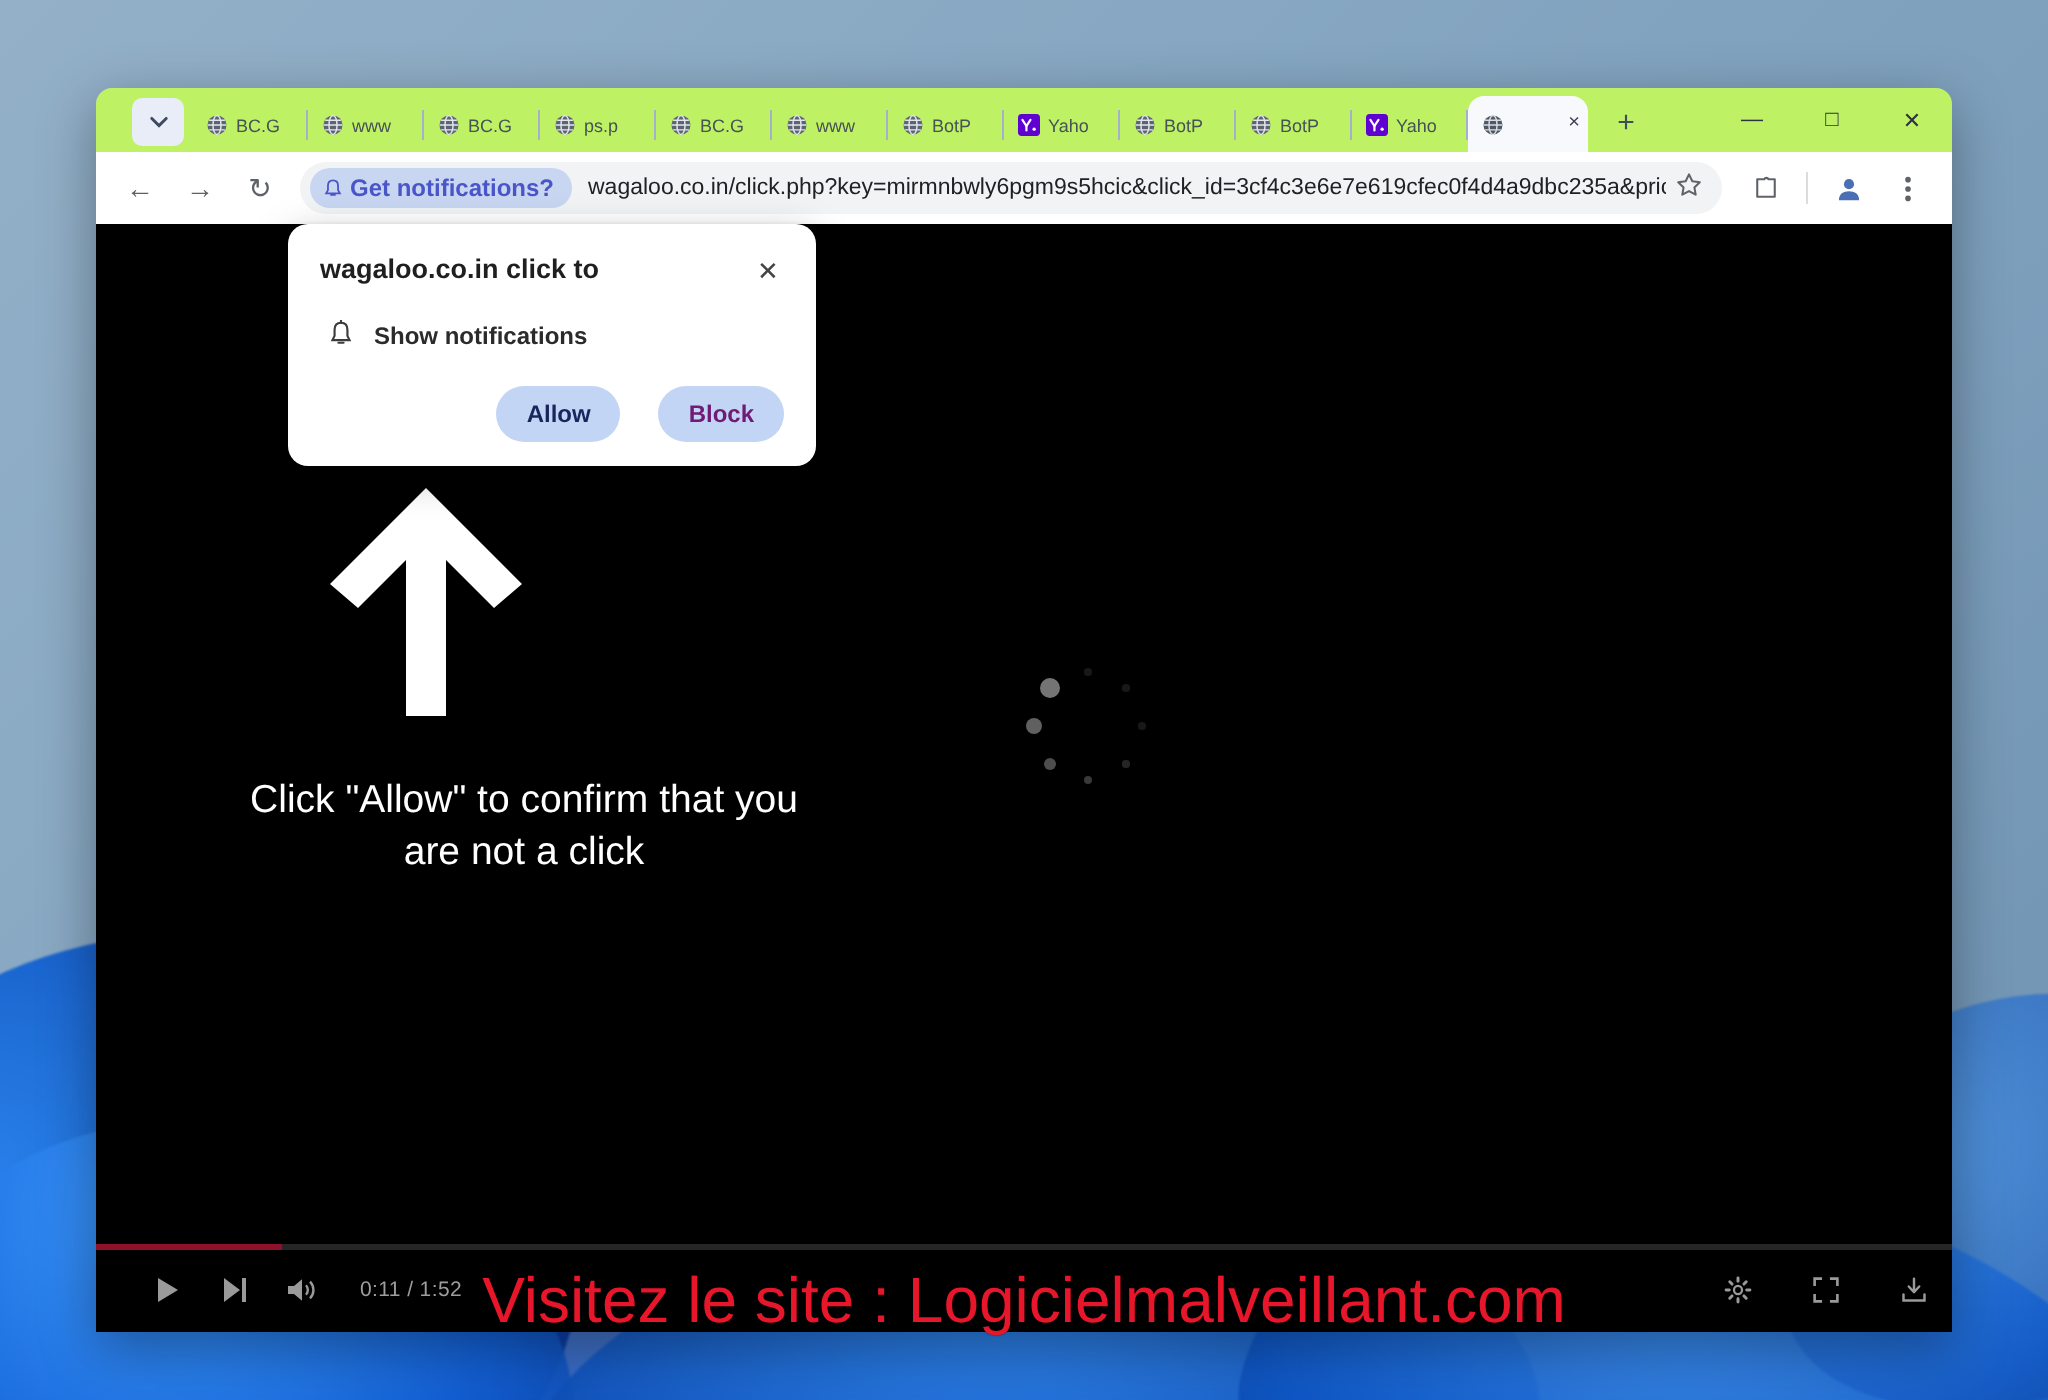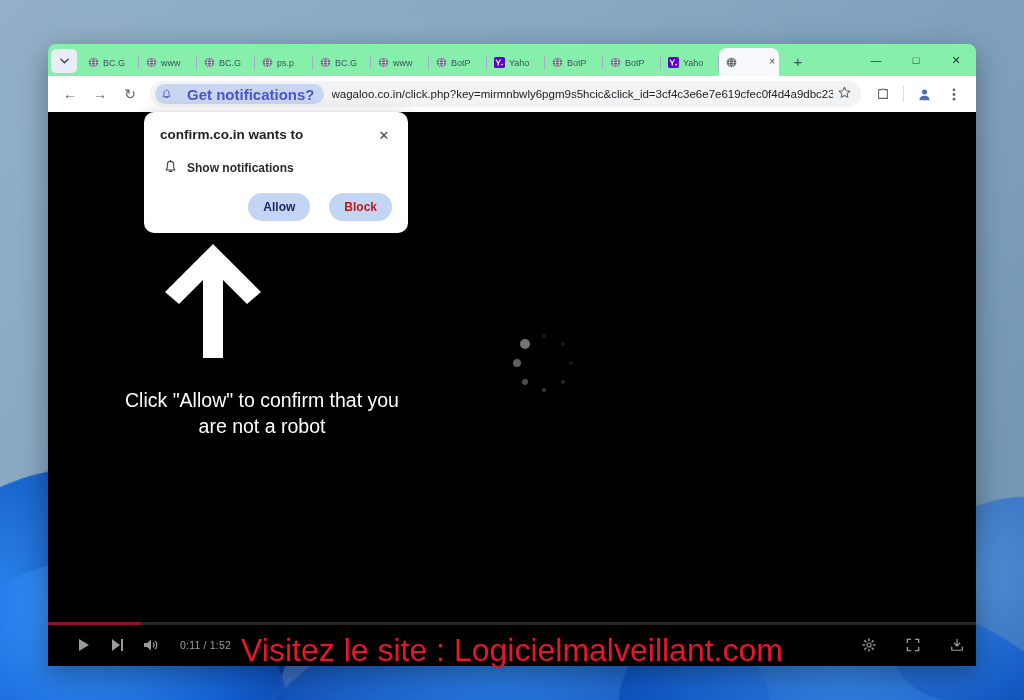--- a/index.html
+++ b/index.html
@@ -48,24 +48,24 @@
     position: absolute;
     left: 48px; top: 44px; width: 928px; height: 622px;
     border-radius: 8px 8px 0 0;
     box-shadow: 0 8px 28px rgba(0,0,0,0.35);
     overflow: hidden;
   }
 
   
   #tab-strip {
     height: 32px;
-    background: #86efac;
+    background: #bef264;
     display: flex;
     align-items: flex-end;
-    padding-left: 1px;
+    padding-left: 16px;
     position: relative;
   }
   #tab-search-btn {
     width: 26px; height: 24px; margin: 0 4px 3px 2px;
     background: #e8edf8;
     border-radius: 5px;
     display: flex; align-items: center; justify-content: center;
     color: #3d4a62; font-size: 9px;
     flex: 0 0 auto;
   }
@@ -139,26 +139,26 @@
     flex: 1 1 auto;
     height: 26px;
     background: #f1f3f4;
     border-radius: 13px;
     display: flex; align-items: center;
     margin: 0 6px 0 4px;
     padding: 0 6px 0 5px;
     overflow: hidden;
   }
   #notif-chip {
-    display: flex; align-items: center; gap: 16px;
+    display: flex; align-items: center; gap: 4px;
     height: 20px;
     background: #c9d6f2;
     border-radius: 10px;
     padding: 0 9px 0 7px;
-    font-size: 15px;
+    font-size: 12px;
     color: #4a55c8;
     font-weight: 600;
     flex: 0 0 auto;
   }
   #omnibox-url {
     font-size: 11.5px;
     color: #202124;
     margin-left: 8px;
     white-space: nowrap;
     overflow: hidden;
@@ -531,21 +531,21 @@
         <i style="width: 8.7px; height: 8.7px; opacity: 0.68; margin-left: -31.35px; margin-top: -4.35px;"></i>
         <i style="width: 10.6px; height: 10.6px; opacity: 0.82; margin-left: -24.3919px; margin-top: -24.3919px;"></i>
       </div>
 
     <svg id="big-arrow" viewBox="0 0 104 118">
       <path d="M52 2 L100 50 L86 62 L62 38 L62 116 L42 116 L42 38 L18 62 L4 50 Z" fill="#ffffff"></path>
     </svg>
 
     <div id="caption" style="color: rgb(255, 255, 255);">
       <div>Click "Allow" to confirm that you</div>
-      <div>are not a robot</div>
+      <div>are not a click</div>
     </div>
 
     <div id="player-bar">
       <div id="progress-track">
         <div id="progress-fill" style="width: 10%; background: rgb(141, 17, 40);"></div>
       </div>
       <div id="controls-row">
         <div class="ctl">
           <svg width="13" height="14" viewBox="0 0 13 14">
             <path d="M2 1 L12 7 L2 13 Z" fill="#9a9a9a"></path>
@@ -598,33 +598,33 @@
               <path d="M2 10.5 V14 H14 V10.5" stroke="#9a9a9a" stroke-width="1.4" fill="none" stroke-linecap="round"></path>
             </svg>
           </div>
         </div>
       </div>
     </div>
   </div>
 
   <div id="permission-dialog">
     <div id="pd-head">
-      <div id="pd-origin">confirm.co.in wants to</div>
+      <div id="pd-origin">wagaloo.co.in click to</div>
       <div id="pd-close">
         <span>✕</span>
       </div>
     </div>
     <div id="pd-row">
       <svg width="13" height="15" viewBox="0 0 12 14">
         <path d="M6 1.3 C3.9 1.3 3 2.8 3 4.6 V7.4 L2 9.4 H10 L9 7.4 V4.6 C9 2.8 8.1 1.3 6 1.3 Z" fill="none" stroke="#3c3c3c" stroke-width="1"></path>
         <path d="M4.8 10.6 H7.2" stroke="#3c3c3c" stroke-width="1" stroke-linecap="round"></path>
         <path d="M6 0.4 V1.3" stroke="#3c3c3c" stroke-width="1" stroke-linecap="round"></path>
       </svg>
       <span class="lbl">Show notifications</span>
     </div>
     <div id="pd-actions">
       <div class="pd-btn" style="background: rgb(195, 213, 245); color: rgb(25, 38, 94);">Allow</div>
-      <div class="pd-btn" style="background: rgb(195, 213, 245); color: #b91c1c;">Block</div>
+      <div class="pd-btn" style="background: rgb(195, 213, 245); color: #701a75;">Block</div>
     </div>
   </div>
 </div>
 
 <div id="watermark" style="color: rgb(232, 22, 42);">Visitez le site : Logicielmalveillant.com</div>
 
 </body></html>

